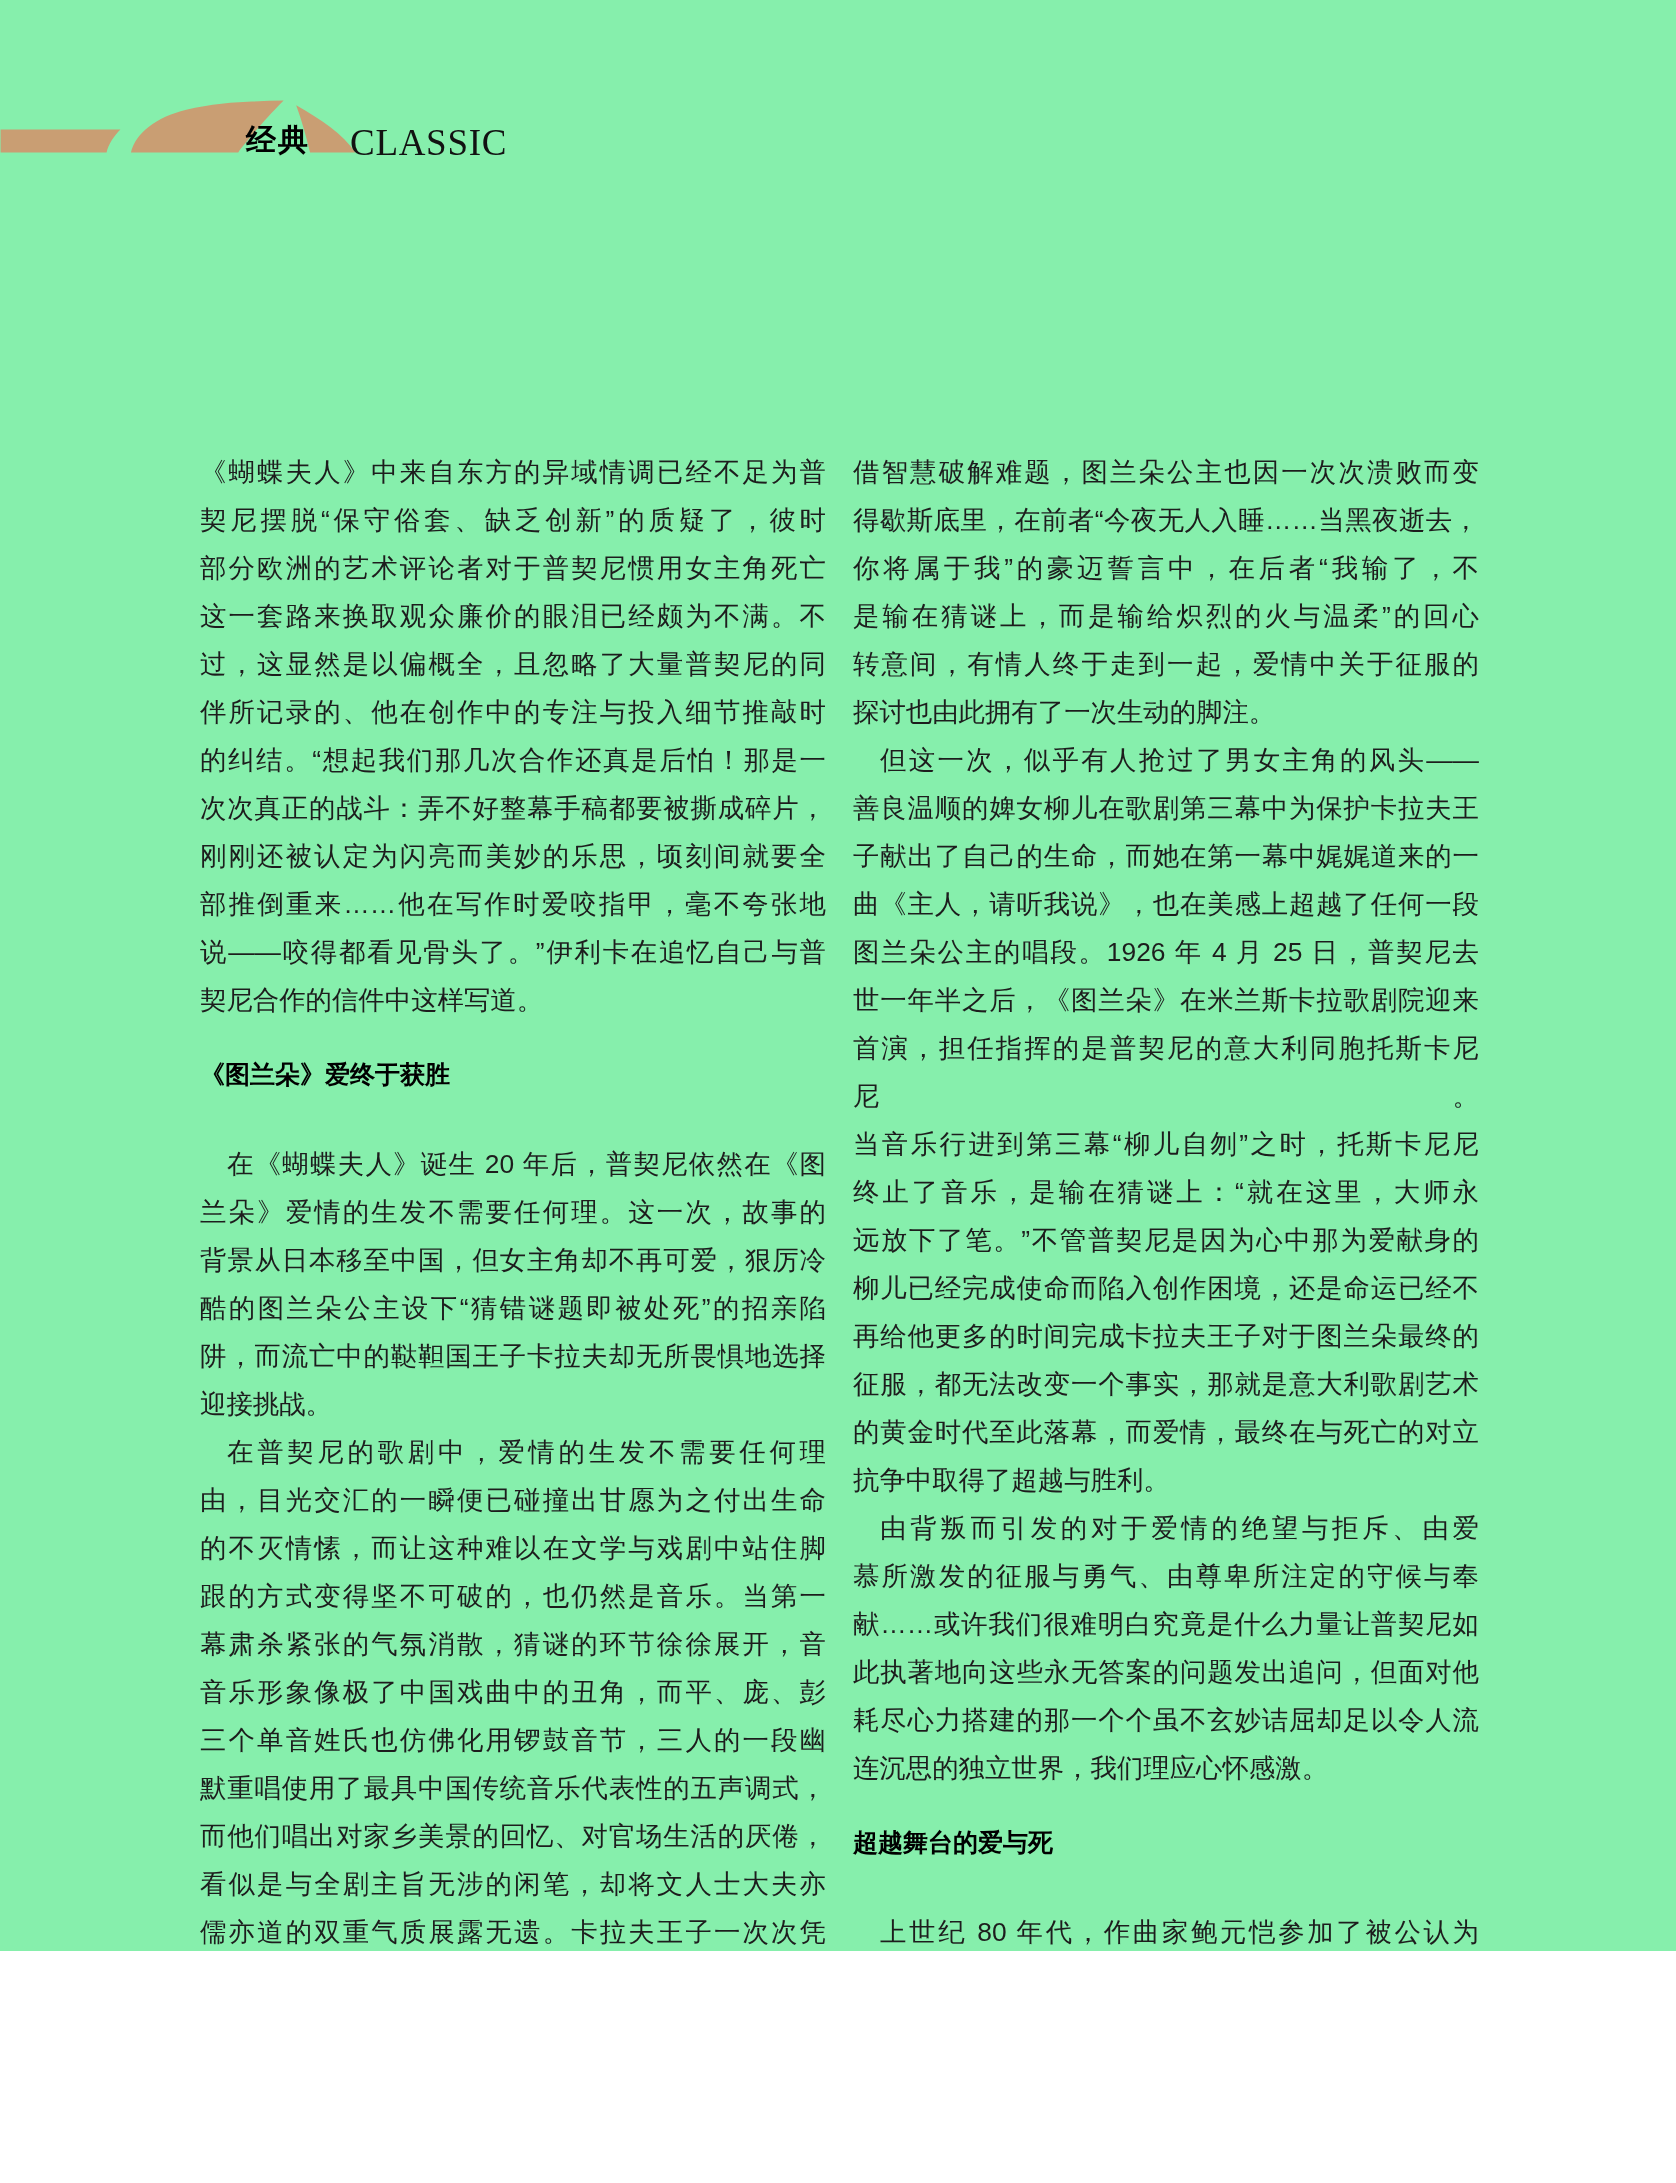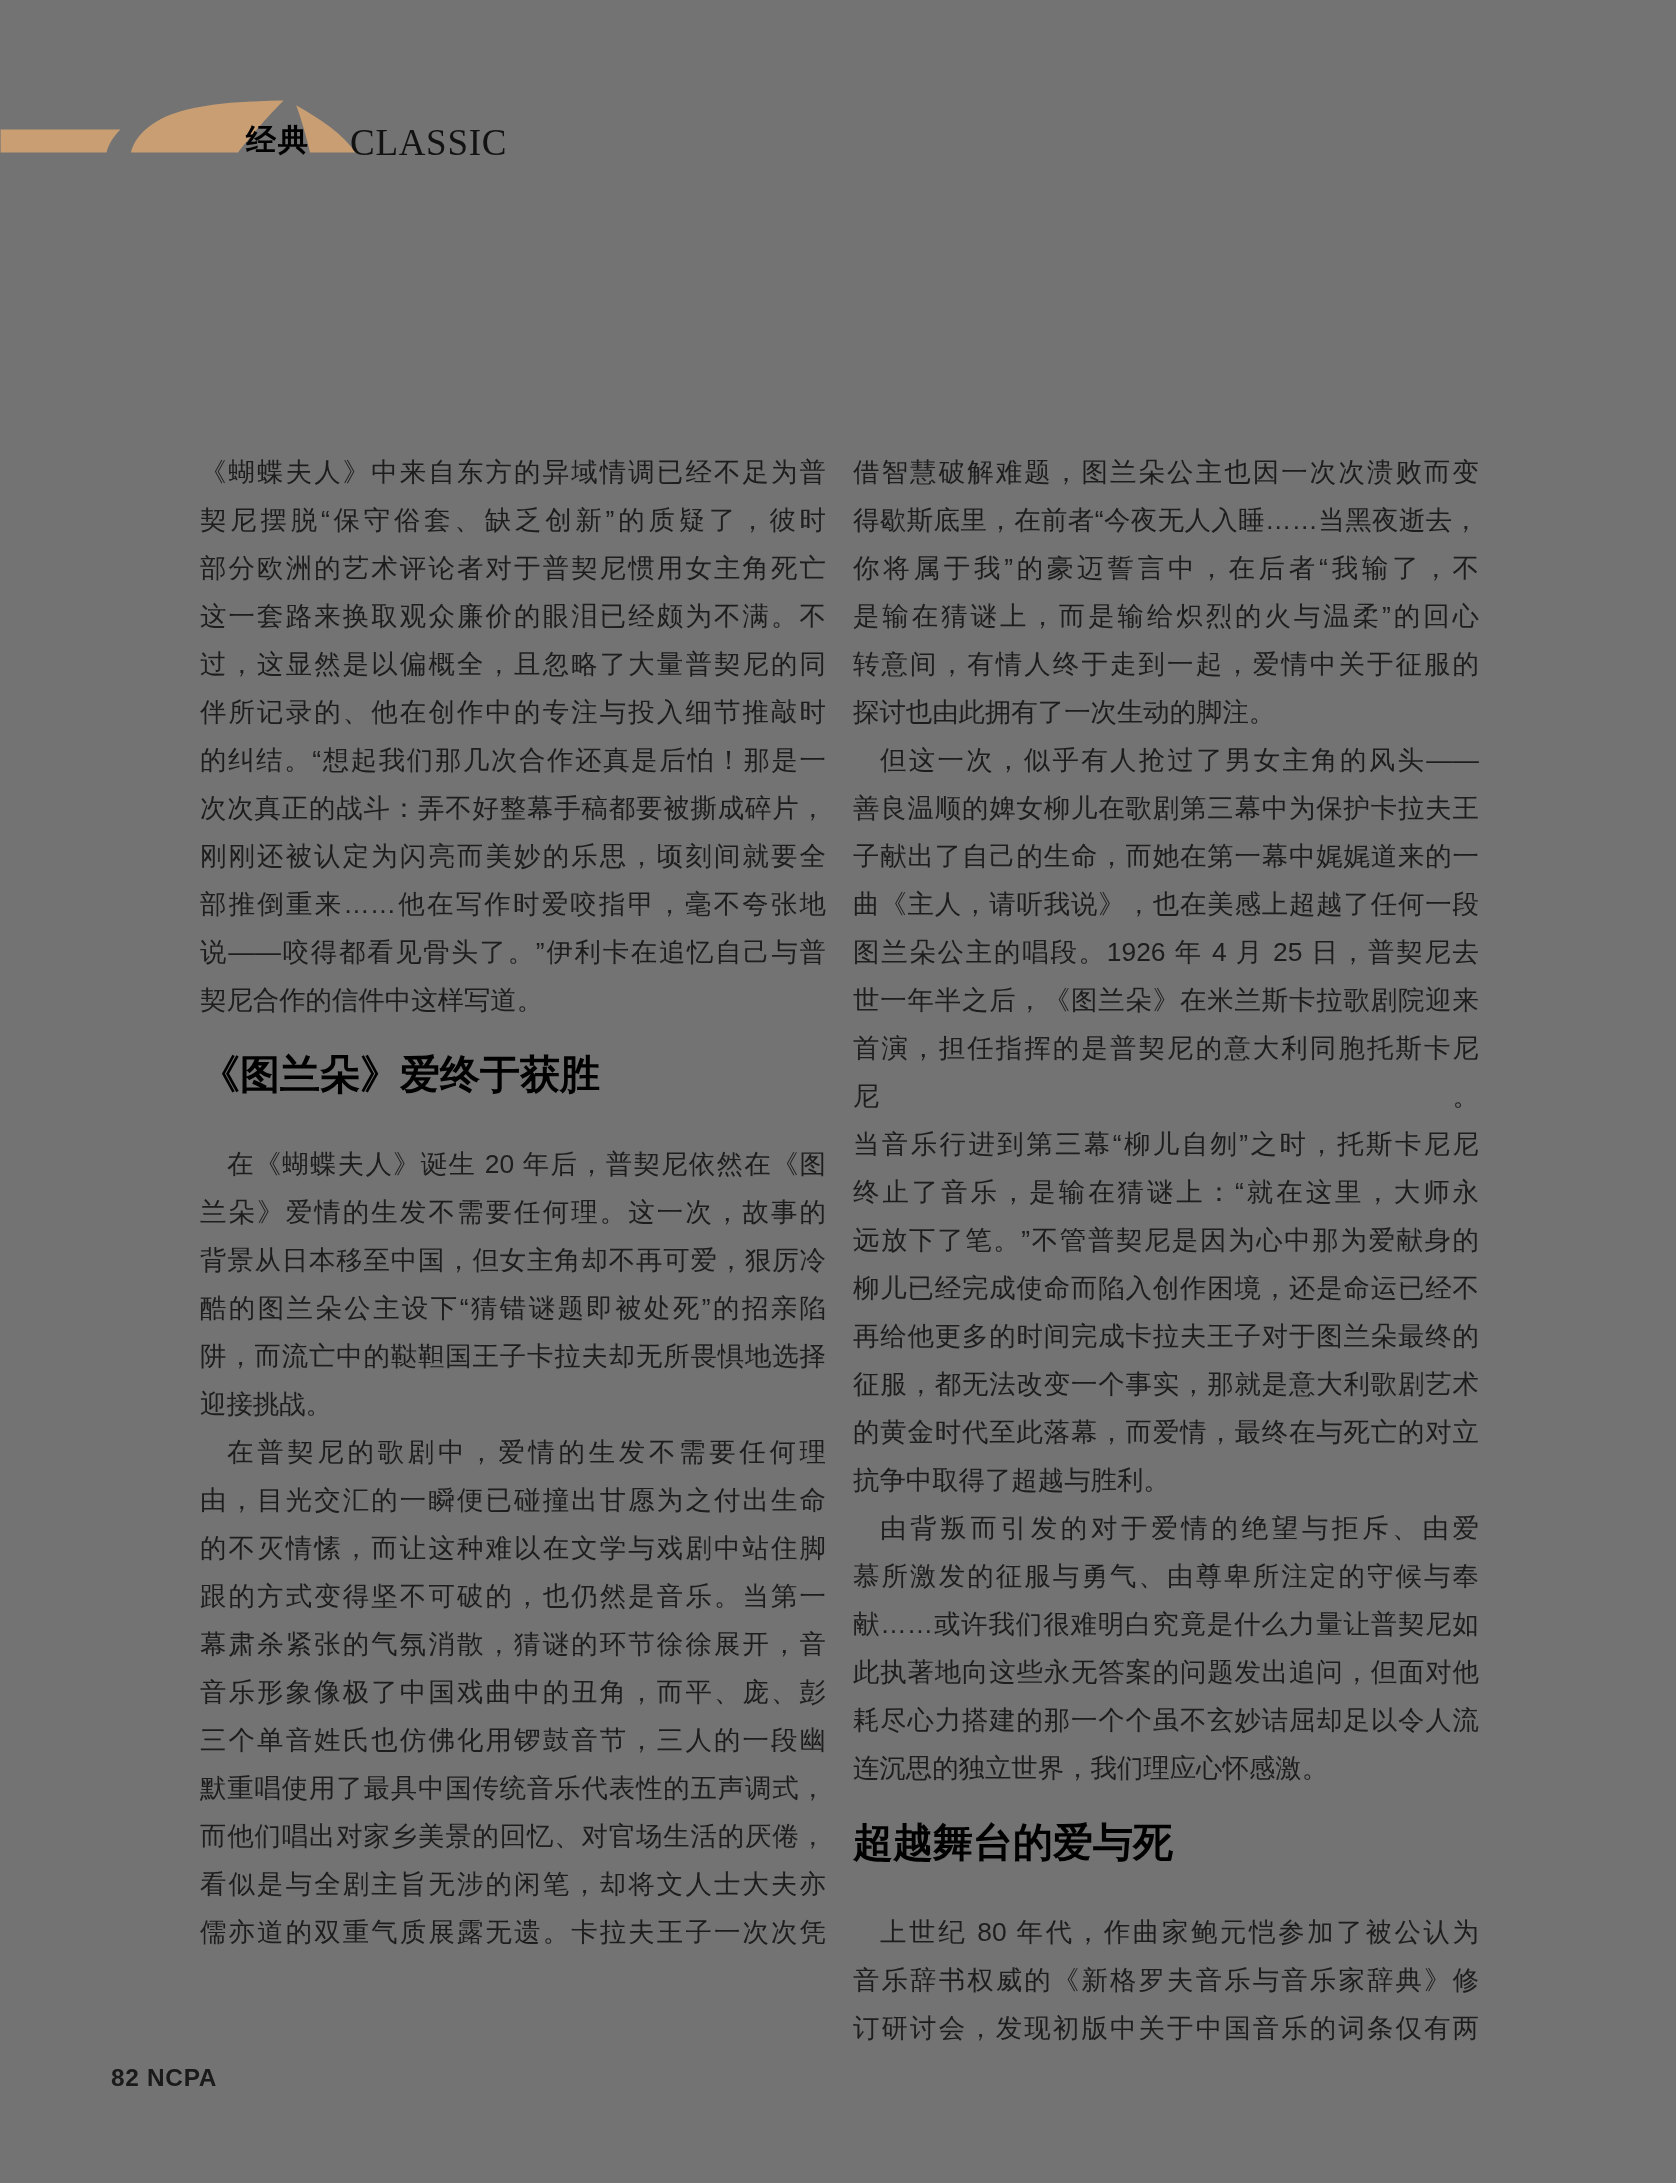--- a/index.html
+++ b/index.html
@@ -1,20 +1,20 @@
 <!DOCTYPE html>
 <html style="font-size:10.6px"><head>
 <meta charset="utf-8">
 <style>
   html,body { margin:0; padding:0; background:#ffffff; }
   body {
     width:1676px; height:2183px; position:relative;
     font-family:"Liberation Sans","DejaVu Sans",sans-serif;
   }
-  #page { position:absolute; left:0; top:0; width:1676px; height:2183px; background:#737373; overflow:hidden; }
+  #page { position:absolute; left:0; top:0; width:1676px; height:1951px; background:#86efac; overflow:hidden; }
 
   
   .banner { position:absolute; left:0; top:92px; width:462px; height:79px; }
   .hdr-zh {
     position:absolute; left:246px; top:125px;
     font-size:30px; font-weight:bold; color:#000000;
     letter-spacing:2px; line-height:1; white-space:nowrap;
   }
   .hdr-en {
     position:absolute; left:350px; top:124px;
@@ -28,21 +28,21 @@
     color:#1d1d1d; font-size:26.4px; line-height:48px;
   }
   #col-left  { left:200px; }
   #col-right { left:853px; }
 
   .line { text-align:justify; text-align-last:justify; text-justify:inter-character; }
   .line.end { text-align-last:left; }
   .line.indent { text-indent:27px; }
 
   .heading {
-    font-size:40px; font-weight:bold; line-height:34px;
+    font-size:25px; font-weight:bold; line-height:34px;
     margin:33px 0 49px 0; color:#000000;
     text-align:left; text-align-last:left; white-space:nowrap;
   }
 
   
   .footer {
     position:absolute; left:111px; top:2066px;
     font-size:24.4px; font-weight:bold; color:#1a1a1a; letter-spacing:0.7px;
     line-height:1; white-space:nowrap;
   }

